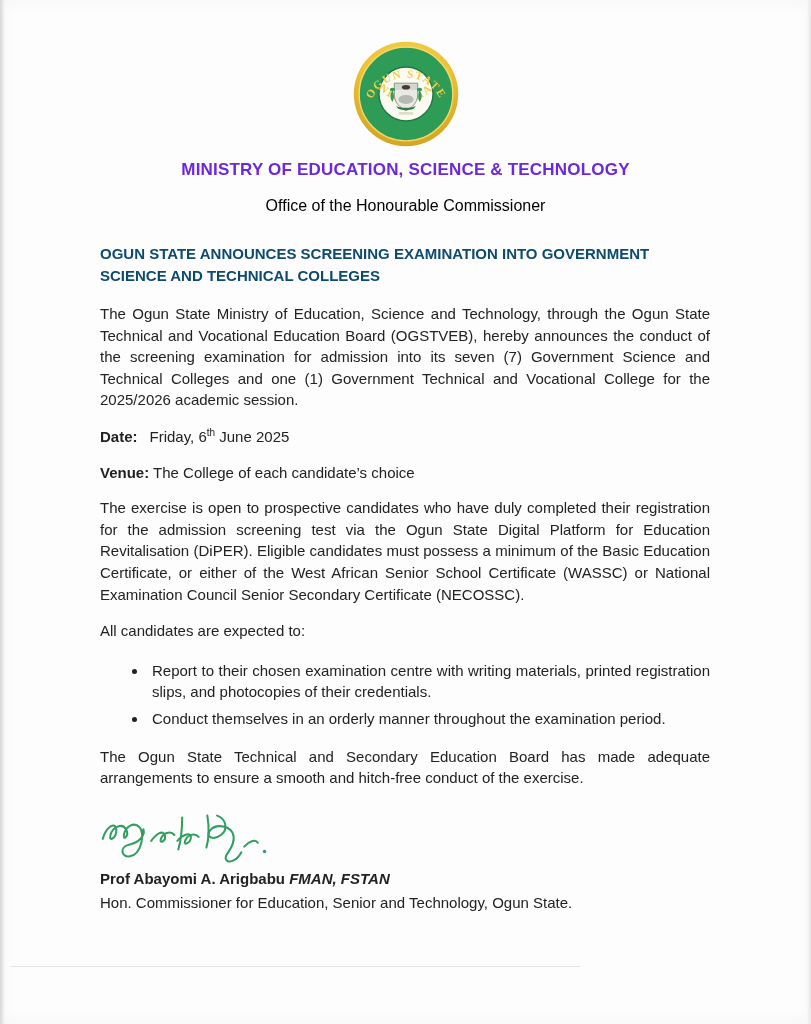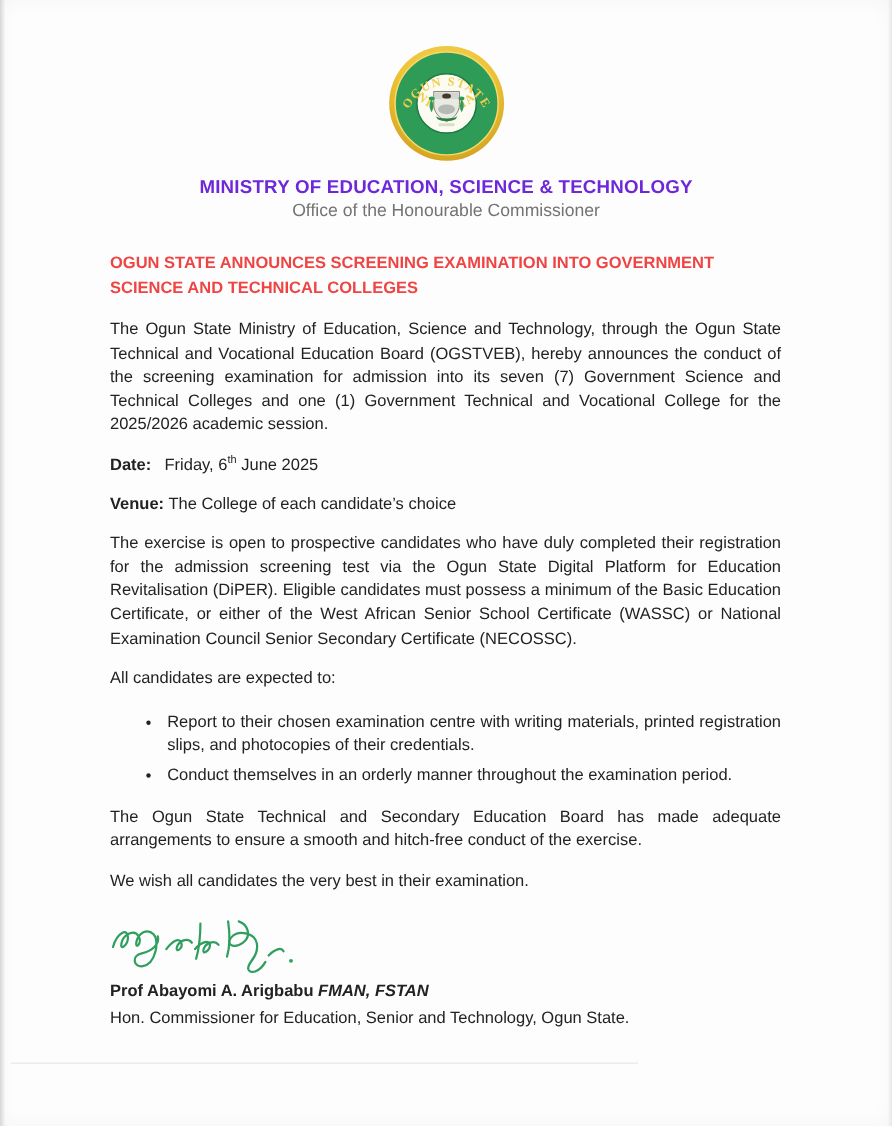--- a/index.html
+++ b/index.html
@@ -30,36 +30,36 @@
   }
   .logo-wrap{display:flex;justify-content:center;}
   .ministry{
     margin-top:12px;
     font-size:17px;
     font-weight:bold;
     letter-spacing:.2px;
     color:#6d28d9;
   }
   .office{
-    margin-top:3px;
+    margin-top:17px;
     font-size:16px;
-    color:#737373;
+    color:#000000;
   }
   main{
     padding:0 101px 0 100px;
     margin-top:28px;
     font-size:15px;
     line-height:21.6px;
   }
   .doc-title{
     font-weight:bold;
     font-size:15px;
     line-height:22px;
     margin:0 0 16px 0;
-    color:#ef4444;
+    color:#0c4a6e;
   }
   p.body-par{
     margin:0 0 15px 0;
     text-align:justify;
   }
   p.no-justify{text-align:left;}
   .schedule-line{
     margin:0 0 14px 0;
   }
   .schedule-line .label{font-weight:bold;}
@@ -154,21 +154,20 @@
 
     <p class="body-par no-justify">All candidates are expected to:</p>
 
     <ul class="bullets">
       <li>Report to their chosen examination centre with writing materials, printed registration slips, and photocopies of their credentials.</li>
       <li>Conduct themselves in an orderly manner throughout the examination period.</li>
     </ul>
 
     <p class="body-par">The Ogun State Technical and Secondary Education Board has made adequate arrangements to ensure a smooth and hitch-free conduct of the exercise.</p>
 
-    <p class="body-par no-justify">We wish all candidates the very best in their examination.</p>
 
     <div class="signature-block">
       <svg class="sig-svg" width="215" height="62" viewBox="0 0 220 64">
         <g fill="none" stroke="#2f9e5f" stroke-width="2.1" stroke-linecap="round">
           <path d="M6,36 C10,22 20,18 20,27 C20,35 12,40 14,32 C16,24 26,19 30,26 C34,33 26,39 28,31 C30,23 38,18 44,24 C50,30 46,52 34,54 C25,55.5 23,44 33,42 C43,40 50,33 48,26"></path>
           <path d="M56,38 C62,30 68,27 70,32 C72,38 64,42 66,36 C68,30 76,27 80,32"></path>
           <path d="M88,14 C88,26 86,40 84,47"></path>
           <path d="M83,38 C89,31 97,29 97,34 C97,40 89,44 91,38 C93,32 101,29 105,34"></path>
           <path d="M114,12 C116,25 115,38 113,45"></path>
           <path d="M124,12 C133,15 136,26 128,32 C120,38 111,34 117,27 C123,20 139,22 141,33 C143,46 131,51 133,57 C135,62 144,59 149,50"></path>

